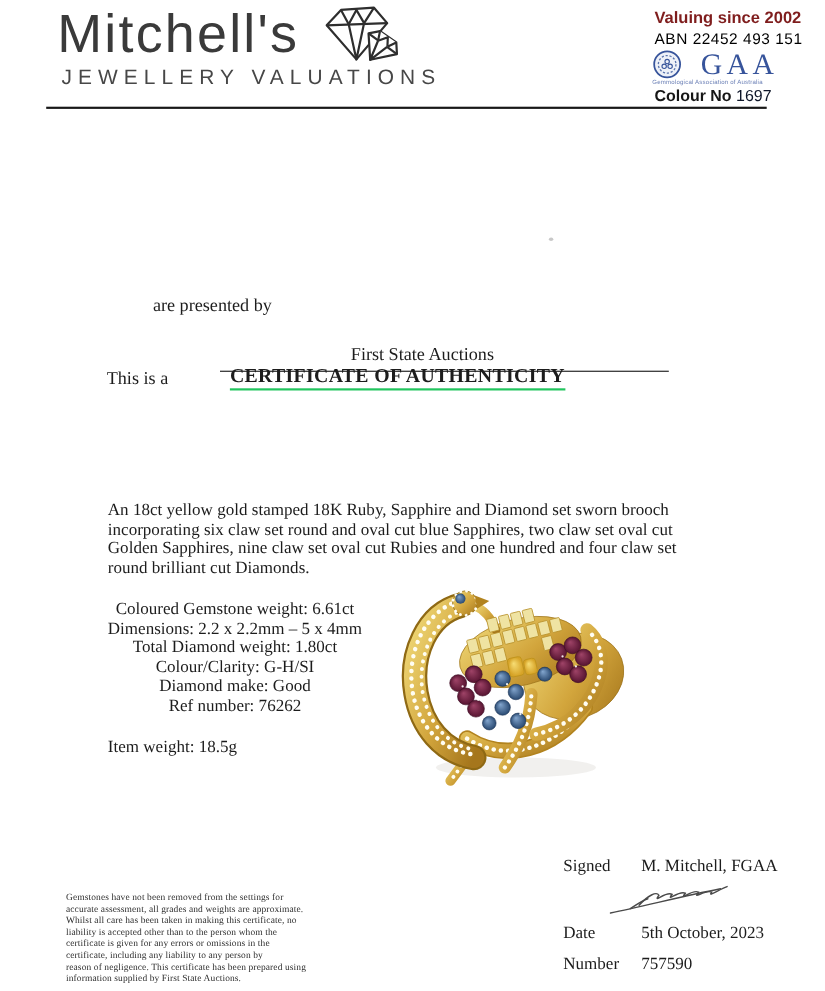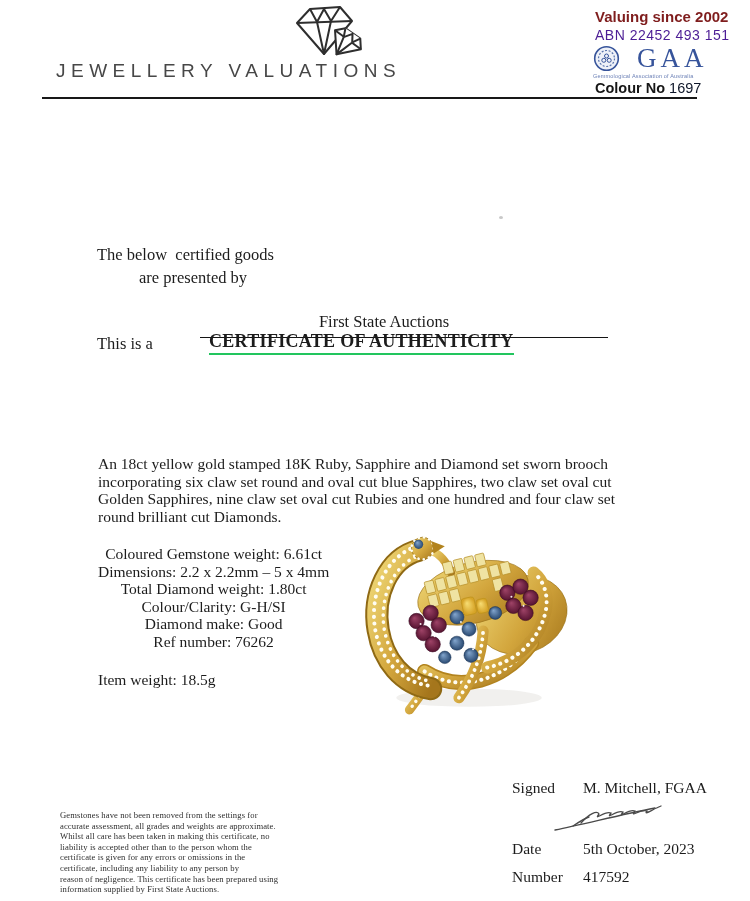--- a/index.html
+++ b/index.html
@@ -27,21 +27,21 @@
     font-weight: 300; font-size: 19px; letter-spacing: 5.5px; color: #474747;
   }
   .hdr-since {
     position: absolute; left: 595px; top: 8px;
     font-family: "Liberation Sans", sans-serif;
     font-weight: bold; font-size: 15px; color: #7f1d1d;
   }
   .hdr-abn {
     position: absolute; left: 595px; top: 27px;
     font-family: "Liberation Sans", sans-serif;
-    font-size: 14px; color: #4c1d95; letter-spacing: 0.5px;
+    font-size: 14px; color: #000000; letter-spacing: 0.5px;
   }
   .gaa-row { position: absolute; left: 593px; top: 45px; display: flex; align-items: center; gap: 17px; justify-content: flex-end; }
   .gaa-name {
     font-family: "Liberation Serif", serif;
     font-size: 27px; letter-spacing: 4px; color: #37549b; line-height: 27px;
   }
   .gaa-tag {
     position: absolute; left: 593px; top: 73px;
     font-family: "Liberation Sans", sans-serif;
     font-size: 6px; color: #6a7fb5; letter-spacing: 0.2px; white-space: nowrap;
@@ -90,20 +90,21 @@
     font-size: 8.6px; line-height: 10.6px; color: #2e2e2e;
     white-space: pre-line; letter-spacing: 0.1px;
   }
   .speck { position: absolute; left: 499px; top: 216px; width: 4px; height: 3px; background: #9a9a9a; opacity: 0.55; border-radius: 50%; }
 </style>
 </head>
 <body>
 
 <div class="page">
 
+  <div class="brand">Mitchell's</div>
 
   <svg class="brand-diamonds" width="80" height="64" viewBox="0 0 80 64">
     <g fill="none" stroke="#2e2e2e" stroke-width="2" stroke-linejoin="round">
       <polygon points="18,7 48,5 60,19 32,52 5,21"></polygon>
       <polyline points="5,21 60,19"></polyline>
       <polyline points="18,7 25,20 32,52 39,19 48,5"></polyline>
       <polyline points="25,20 32,7 39,19"></polyline>
     </g>
     <g fill="#ffffff" stroke="#2e2e2e" stroke-width="2" stroke-linejoin="round" transform="rotate(38 58 40)">
       <polygon points="46,32 64,31 71,39 55,58 39,40"></polygon>
@@ -129,21 +130,20 @@
     <span class="gaa-name">GAA</span>
   </div>
   <div class="gaa-tag">Gemmological Association of Australia</div>
 
   <div class="hdr-member"><span>Colour No </span><span class="member-no">1697</span></div>
 
   <div class="hdr-rule"></div>
 
   <div class="speck"></div>
 
-  <div class="intro-line1">The below  certified goods</div>
   <div class="intro-line2">are presented by</div>
   <div class="presented-line">First State Auctions</div>
 
   <div class="thisisa">This is a</div>
   <div class="cert-title">CERTIFICATE OF AUTHENTICITY</div>
 
   <div class="description">An 18ct yellow gold stamped 18K Ruby, Sapphire and Diamond set sworn brooch
 incorporating six claw set round and oval cut blue Sapphires, two claw set oval cut
 Golden Sapphires, nine claw set oval cut Rubies and one hundred and four claw set
 round brilliant cut Diamonds.</div>
@@ -275,21 +275,21 @@
     </g>
   </svg>
 
   <div class="sig-row row-date">
     <span class="lbl">Date</span>
     <span>5th October, 2023</span>
   </div>
 
   <div class="sig-row row-number">
     <span class="lbl">Number</span>
-    <span>417592</span>
+    <span>757590</span>
   </div>
 
   <div class="disclaimer">Gemstones have not been removed from the settings for
 accurate assessment, all grades and weights are approximate.
 Whilst all care has been taken in making this certificate, no
 liability is accepted other than to the person whom the
 certificate is given for any errors or omissions in the
 certificate, including any liability to any person by
 reason of negligence. This certificate has been prepared using
 information supplied by First State Auctions.</div>

